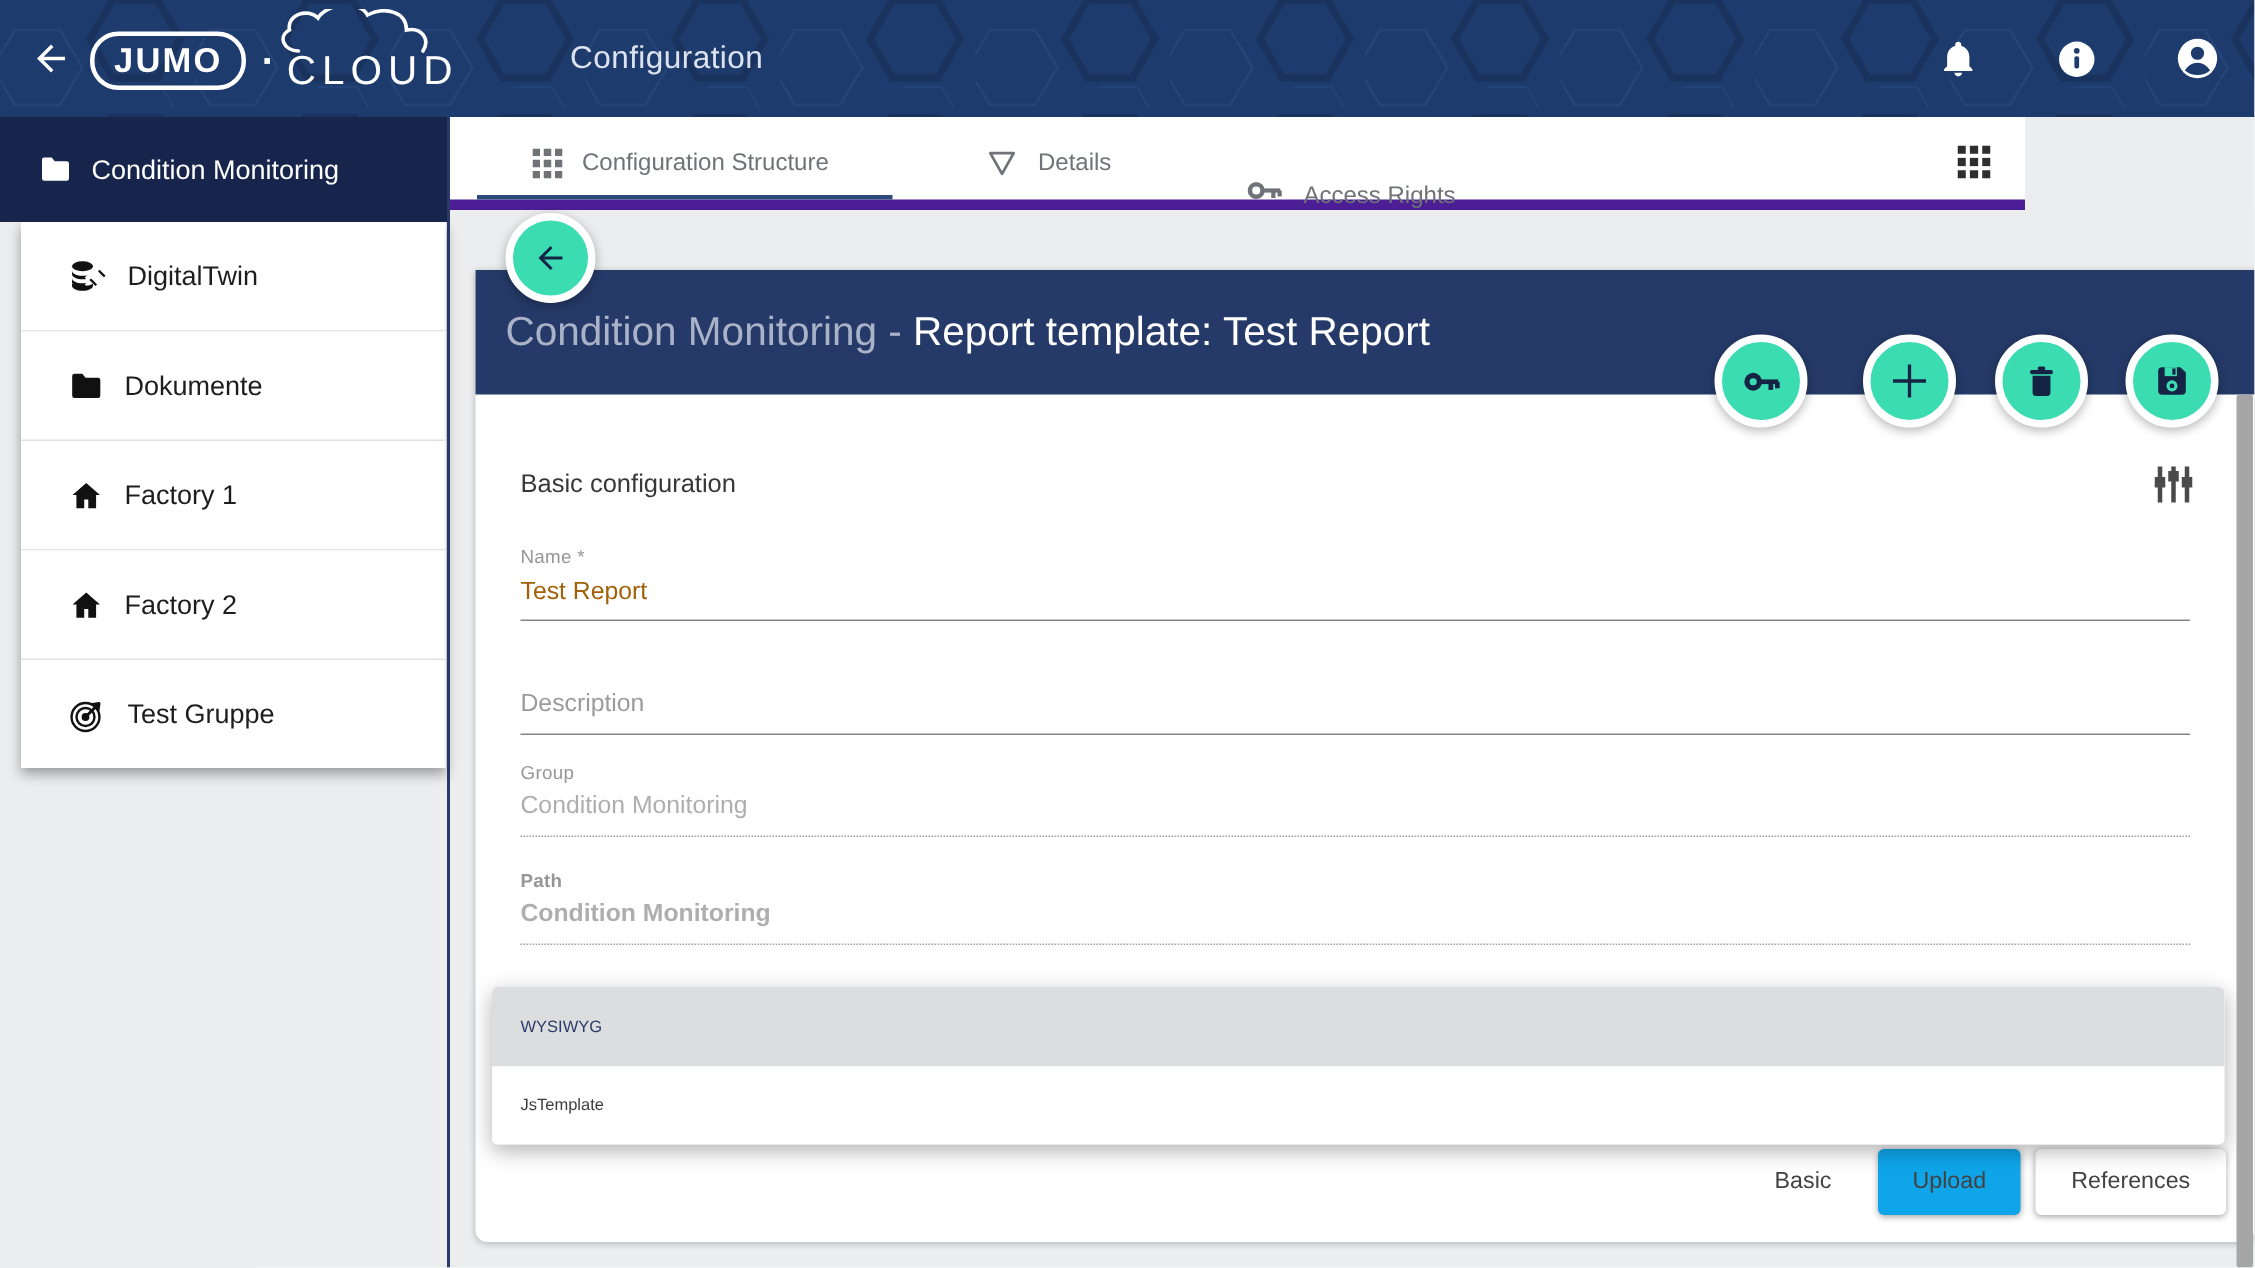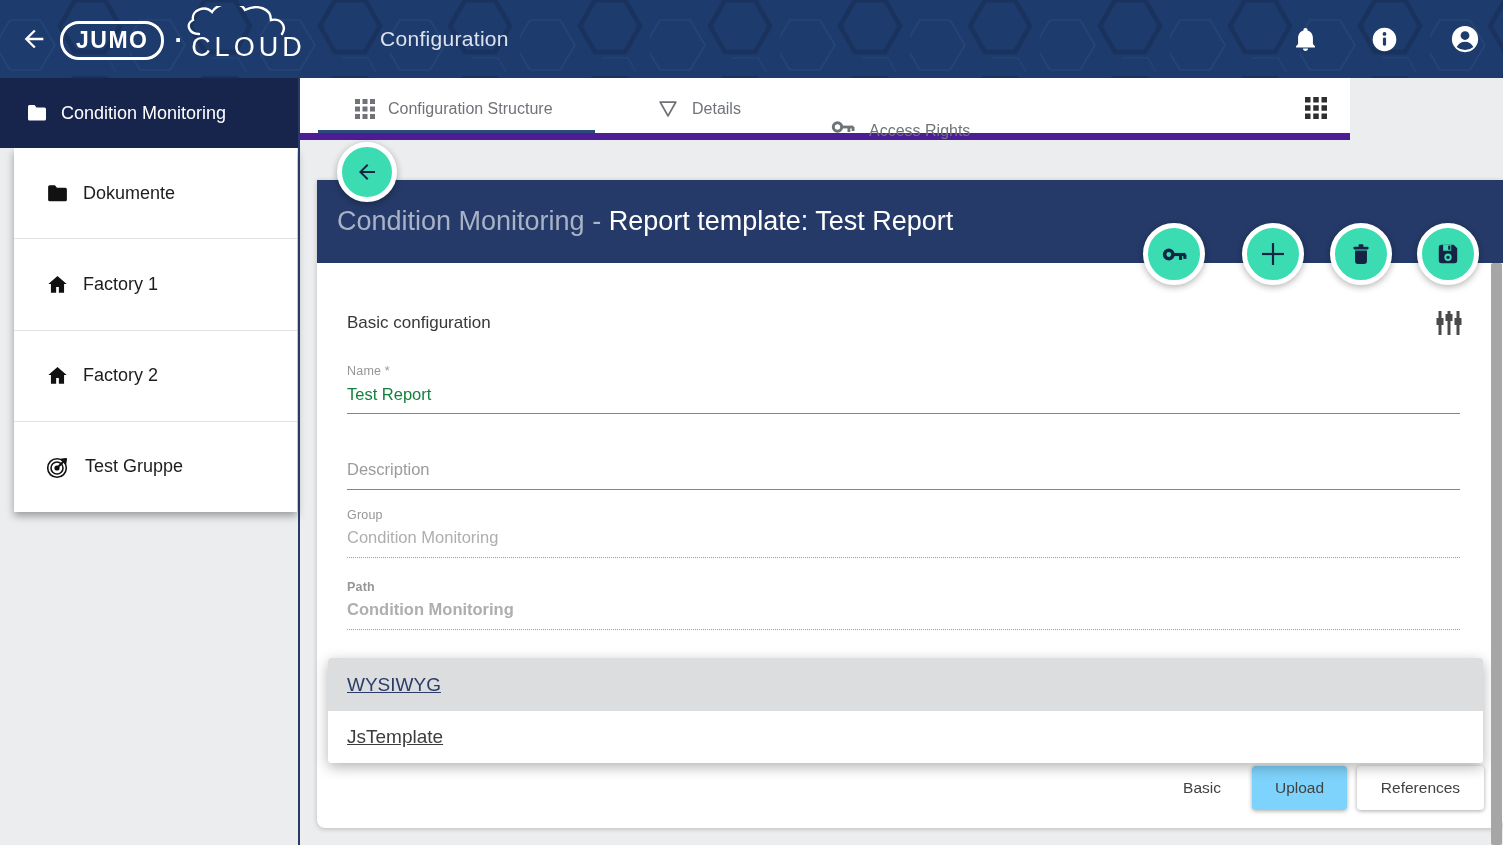--- a/index.html
+++ b/index.html
@@ -57,40 +57,40 @@
          cursor:pointer; z-index:6; }
   .fab-back { left:337px; top:142px; width:60px; height:60px; }
   .fab-sm { width:62px; height:62px; top:223px; }
   .fab-key { left:1143px; } .fab-add { left:1242px; } .fab-del { left:1330px; } .fab-save { left:1417px; }
 
   .section-title { position:absolute; left:30px; top:133px; font-size:17px; color:#383838; }
   .tune-btn { position:absolute; left:1118px; top:129px; width:28px; height:28px; cursor:pointer; }
 
   .field { position:absolute; left:30px; width:1113px; }
   .f-label { font-size:12.5px; color:#969696; letter-spacing:.2px; }
-  .f-value { font-size:16.5px; color:#15803d; }
+  .f-value { font-size:16.5px; color:#a16207; }
   .f-value.dim { color:#aeaeae; }
   .f-line-solid { border-bottom:1px solid #858585; }
   .f-line-dot { border-bottom:1px dotted #9e9e9e; }
   .u-name  { top:184px; } .u-name .f-value { margin-top:7px; padding-bottom:9px; }
   .u-desc  { top:280px; } .u-desc .f-value { padding-bottom:10px; color:#9b9b9b; }
   .u-group { top:328px; } .u-group .f-value { margin-top:6px; padding-bottom:10px; }
   .u-path  { top:400px;font-weight:bold; } .u-path .f-value { margin-top:6px; padding-bottom:10px; }
 
   .menu { position:absolute; left:328px; top:658px; width:1155px; height:105px; background:#fff;
           border-radius:4px; box-shadow:0 4px 14px rgba(0,0,0,.3); overflow:hidden; z-index:5; }
-  .menu-opt { height:53px; display:flex; align-items:center; padding-left:19px; font-size:19px;
-              color:#3d3d3d; cursor:pointer; background:#fff;text-decoration:underline; }
+  .menu-opt { height:53px; display:flex; align-items:center; padding-left:19px; font-size:11px;
+              color:#3d3d3d; cursor:pointer; background:#fff; }
   .menu-opt.sel { background:#dbdddf; color:#2c3c68; height:53px; }
   .menu-opt:last-child { height:52px; }
 
   .footer-btn { position:absolute; top:586px; height:44px; border:none; border-radius:4px;
                 font-family:"Liberation Sans", sans-serif; font-size:15.5px; color:#424242; cursor:pointer; }
   .fb-flat { left:845px; width:80px; background:transparent; }
-  .fb-upload { left:935px; width:95px; background:#7dd3fc; box-shadow:0 1px 4px rgba(0,0,0,.35); }
+  .fb-upload { left:935px; width:95px; background:#0ea5e9; box-shadow:0 1px 4px rgba(0,0,0,.35); }
   .fb-refs { left:1040px; width:127px; background:#fff; box-shadow:0 1px 4px rgba(0,0,0,.35); }
 
   .scroll-thumb { position:absolute; left:1491px; top:263px; width:11px; height:582px;
                   background:#a6a6a6; border-radius:2px; z-index:8; cursor:grab; }
 </style>
 </head>
 <body>
 
 <div class="app">
 
@@ -137,20 +137,31 @@
   </header>
 
   <div class="side-col"></div>
   <div class="side-header">
     <svg width="24" height="24" viewBox="0 0 24 24">
       <path d="M3 5.5A1.5 1.5 0 0 1 4.5 4h5l2 2.5h8A1.5 1.5 0 0 1 21 8v10a1.5 1.5 0 0 1-1.5 1.5h-15A1.5 1.5 0 0 1 3 18z" fill="#fff"></path>
     </svg>
     <span>Condition Monitoring</span>
   </div>
   <nav class="side-list">
+    <div class="side-item">
+      <svg width="27" height="27" viewBox="0 0 27 27">
+        <ellipse cx="10" cy="6.5" rx="7" ry="3.4" fill="#111"></ellipse>
+        <path d="M3 9.5c0 1.9 3.1 3.4 7 3.4 1 0 2-.1 2.9-.3l-1.4 1.4 1 1c-.8.1-1.6.2-2.5.2-3.9 0-7-1.5-7-3.4z" fill="#111"></path>
+        <path d="M3 14.5c0 1.9 3.1 3.4 7 3.4.9 0 1.7-.1 2.5-.2l-1 1 1.5 1.5c-1 .2-2 .3-3 .3-3.9 0-7-1.5-7-3.4z" fill="#111"></path>
+        <path d="M3 19.5c0 1.9 3.1 3.4 7 3.4 3.9 0 7-1.5 7-3.4v-1.3c-1.6.9-4.2 1.5-7 1.5s-5.4-.6-7-1.5z" fill="#111"></path>
+        <path d="M14.5 13.3h8.2l-2.4-2.4 1.1-1.1 4 4-1.1 1.1-1.6-1.6z" fill="#111" transform="translate(0,-1)"></path>
+        <path d="M25.5 17.2h-8.2l2.4 2.4-1.1 1.1-4-4 1.1-1.1 1.6 1.6z" fill="#111" transform="translate(0,-1)"></path>
+      </svg>
+      <span>DigitalTwin</span>
+    </div>
     <div class="side-item">
       <svg width="25" height="25" viewBox="0 0 24 24">
         <path d="M3 5.5A1.5 1.5 0 0 1 4.5 4h5l2 2.5h8A1.5 1.5 0 0 1 21 8v10a1.5 1.5 0 0 1-1.5 1.5h-15A1.5 1.5 0 0 1 3 18z" fill="#111"></path>
       </svg>
       <span>Dokumente</span>
     </div>
     <div class="side-item">
       <svg width="25" height="25" viewBox="0 0 24 24">
         <path d="M12 3.8 3.2 11.5h2.5V20h5v-5.6h2.6V20h5v-8.5h2.5z" fill="#111"></path>
       </svg>

